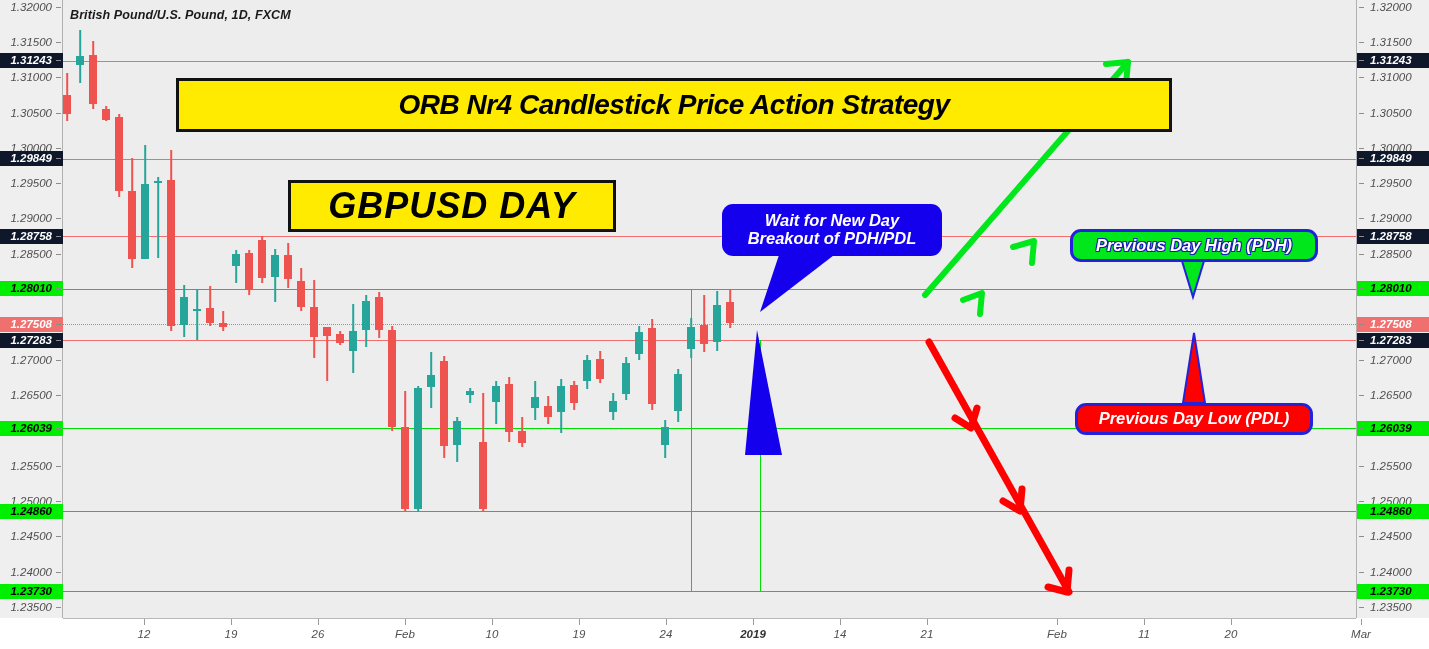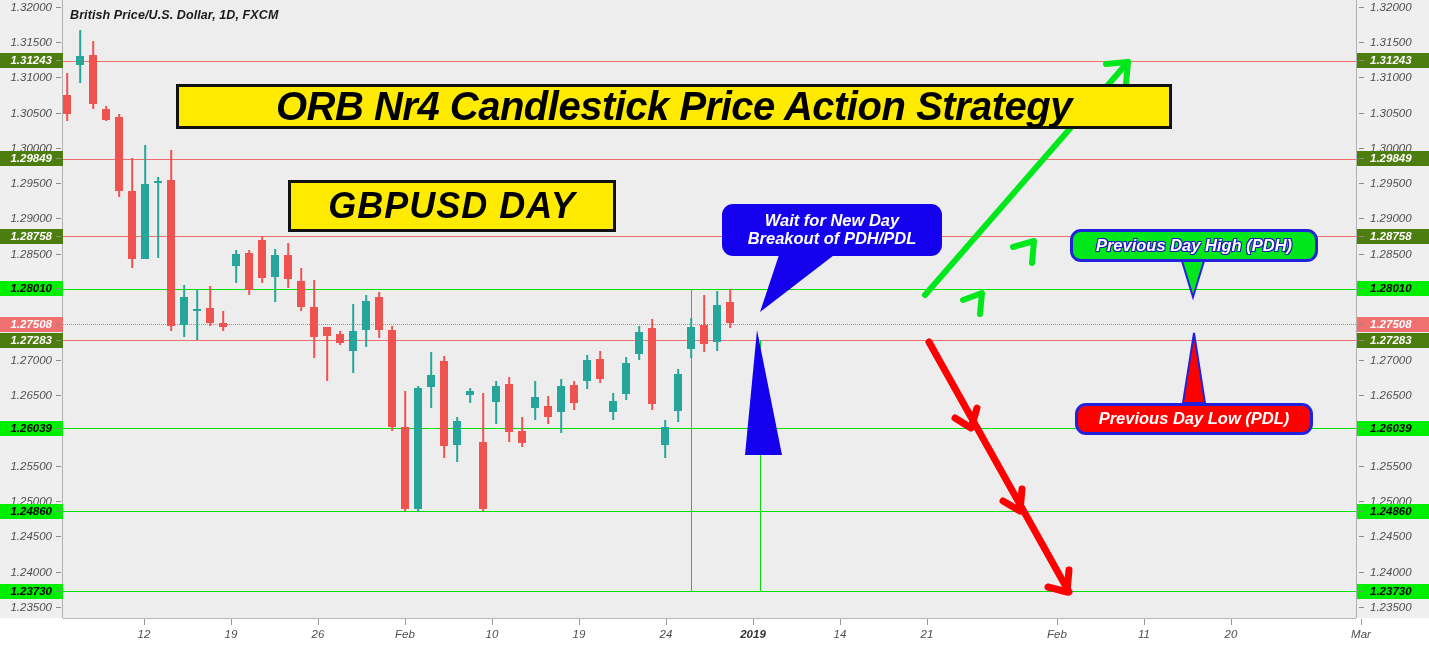--- a/index.html
+++ b/index.html
@@ -23,21 +23,21 @@
   .plabel{
     position:absolute;height:15px;line-height:15px;
     font-size:11.5px;color:#4f4f4f;white-space:nowrap;
   }
   .plabel.left{left:0;width:63px;text-align:right;padding-right:11px;box-sizing:border-box;}
   .plabel.right{left:1357px;width:72px;text-align:left;padding-left:13px;box-sizing:border-box;}
   .plabel .tk{position:absolute;width:5px;height:1px;background:#8c8c8c;top:7px;}
   .plabel.left .tk{right:2px;}
   .plabel.right .tk{left:2px;}
   .plabel.hl{font-weight:bold;color:#000;}
-  .plabel.hl-red{background:#4d7c0f;color:#ffffff;}
+  .plabel.hl-red{background:#0f172a;color:#ffffff;}
   .plabel.hl-redsoft{background:#f07070;color:#ffffff;}
   .plabel.hl-green{background:#00ee00;color:#000000;}
   .plabel.left.hl{padding-right:11px;}
   .plabel.right.hl{padding-left:13px;}
 
   
   .hline{position:absolute;height:1px;}
   .hline.red{background:#f26d6d;}
   .hline.green{background:#00e000;}
   .hline.dotted-red{height:0;border-top:1px dotted #f26d6d;background:none;}
@@ -61,21 +61,21 @@
   .body{position:absolute;left:0;width:100%;}
   .up  .wick,.up  .body{background:#26a59a;}
   .down .wick,.down .body{background:#ef5350;}
 
   
   .yellow-banner{
     position:absolute;background:#ffeb00;border:3px solid #111111;
     display:flex;align-items:center;justify-content:center;
     font-weight:bold;color:#000;box-sizing:border-box;
   }
-  #banner-title{left:176px;top:84px;width:996px;height:45px;font-size:40px;letter-spacing:-.5px;}
+  #banner-title{left:176px;top:78px;width:996px;height:54px;font-size:28px;letter-spacing:-.5px;}
   #banner-pair{left:288px;top:180px;width:328px;height:52px;font-size:36px;letter-spacing:1px;}
 
   
   .callout{
     position:absolute;border-radius:11px;display:flex;flex-direction:column;
     align-items:center;justify-content:center;text-align:center;
     font-weight:bold;line-height:1.08;box-sizing:border-box;
   }
   .callout.blue{background:#1500ee;color:#ffffff;}
   .callout.greenbadge{background:#00e81c;color:#ffffff;border:3px solid #2222dd;
@@ -395,21 +395,21 @@
       <polygon points="757,330 782,455 745,455" fill="#1500ee"></polygon>
     </g>
     <g>
       <polygon points="1182,261 1204,261 1193,297" fill="#00e81c" stroke="#2222dd" stroke-width="2"></polygon>
     </g>
     <g>
       <polygon points="1183,403 1205,403 1194,333" fill="#ff0000" stroke="#2222dd" stroke-width="2"></polygon>
     </g>
   </svg>
 
-  <div id="symbol-title">British Price/U.S. Dollar, 1D, FXCM</div>
+  <div id="symbol-title">British Pound/U.S. Pound, 1D, FXCM</div>
 
   <div class="yellow-banner" id="banner-title">ORB Nr4 Candlestick Price Action Strategy</div>
   <div class="yellow-banner" id="banner-pair">GBPUSD DAY</div>
 
   <div class="callout blue" id="callout-wait">
     <span>Wait for New Day</span>
     <span>Breakout of PDH/PDL</span>
   </div>
   <div class="callout redbadge" id="badge-pdl">Previous Day Low (PDL)</div>
   <div class="callout greenbadge" id="badge-pdh">Previous Day High (PDH)</div>

